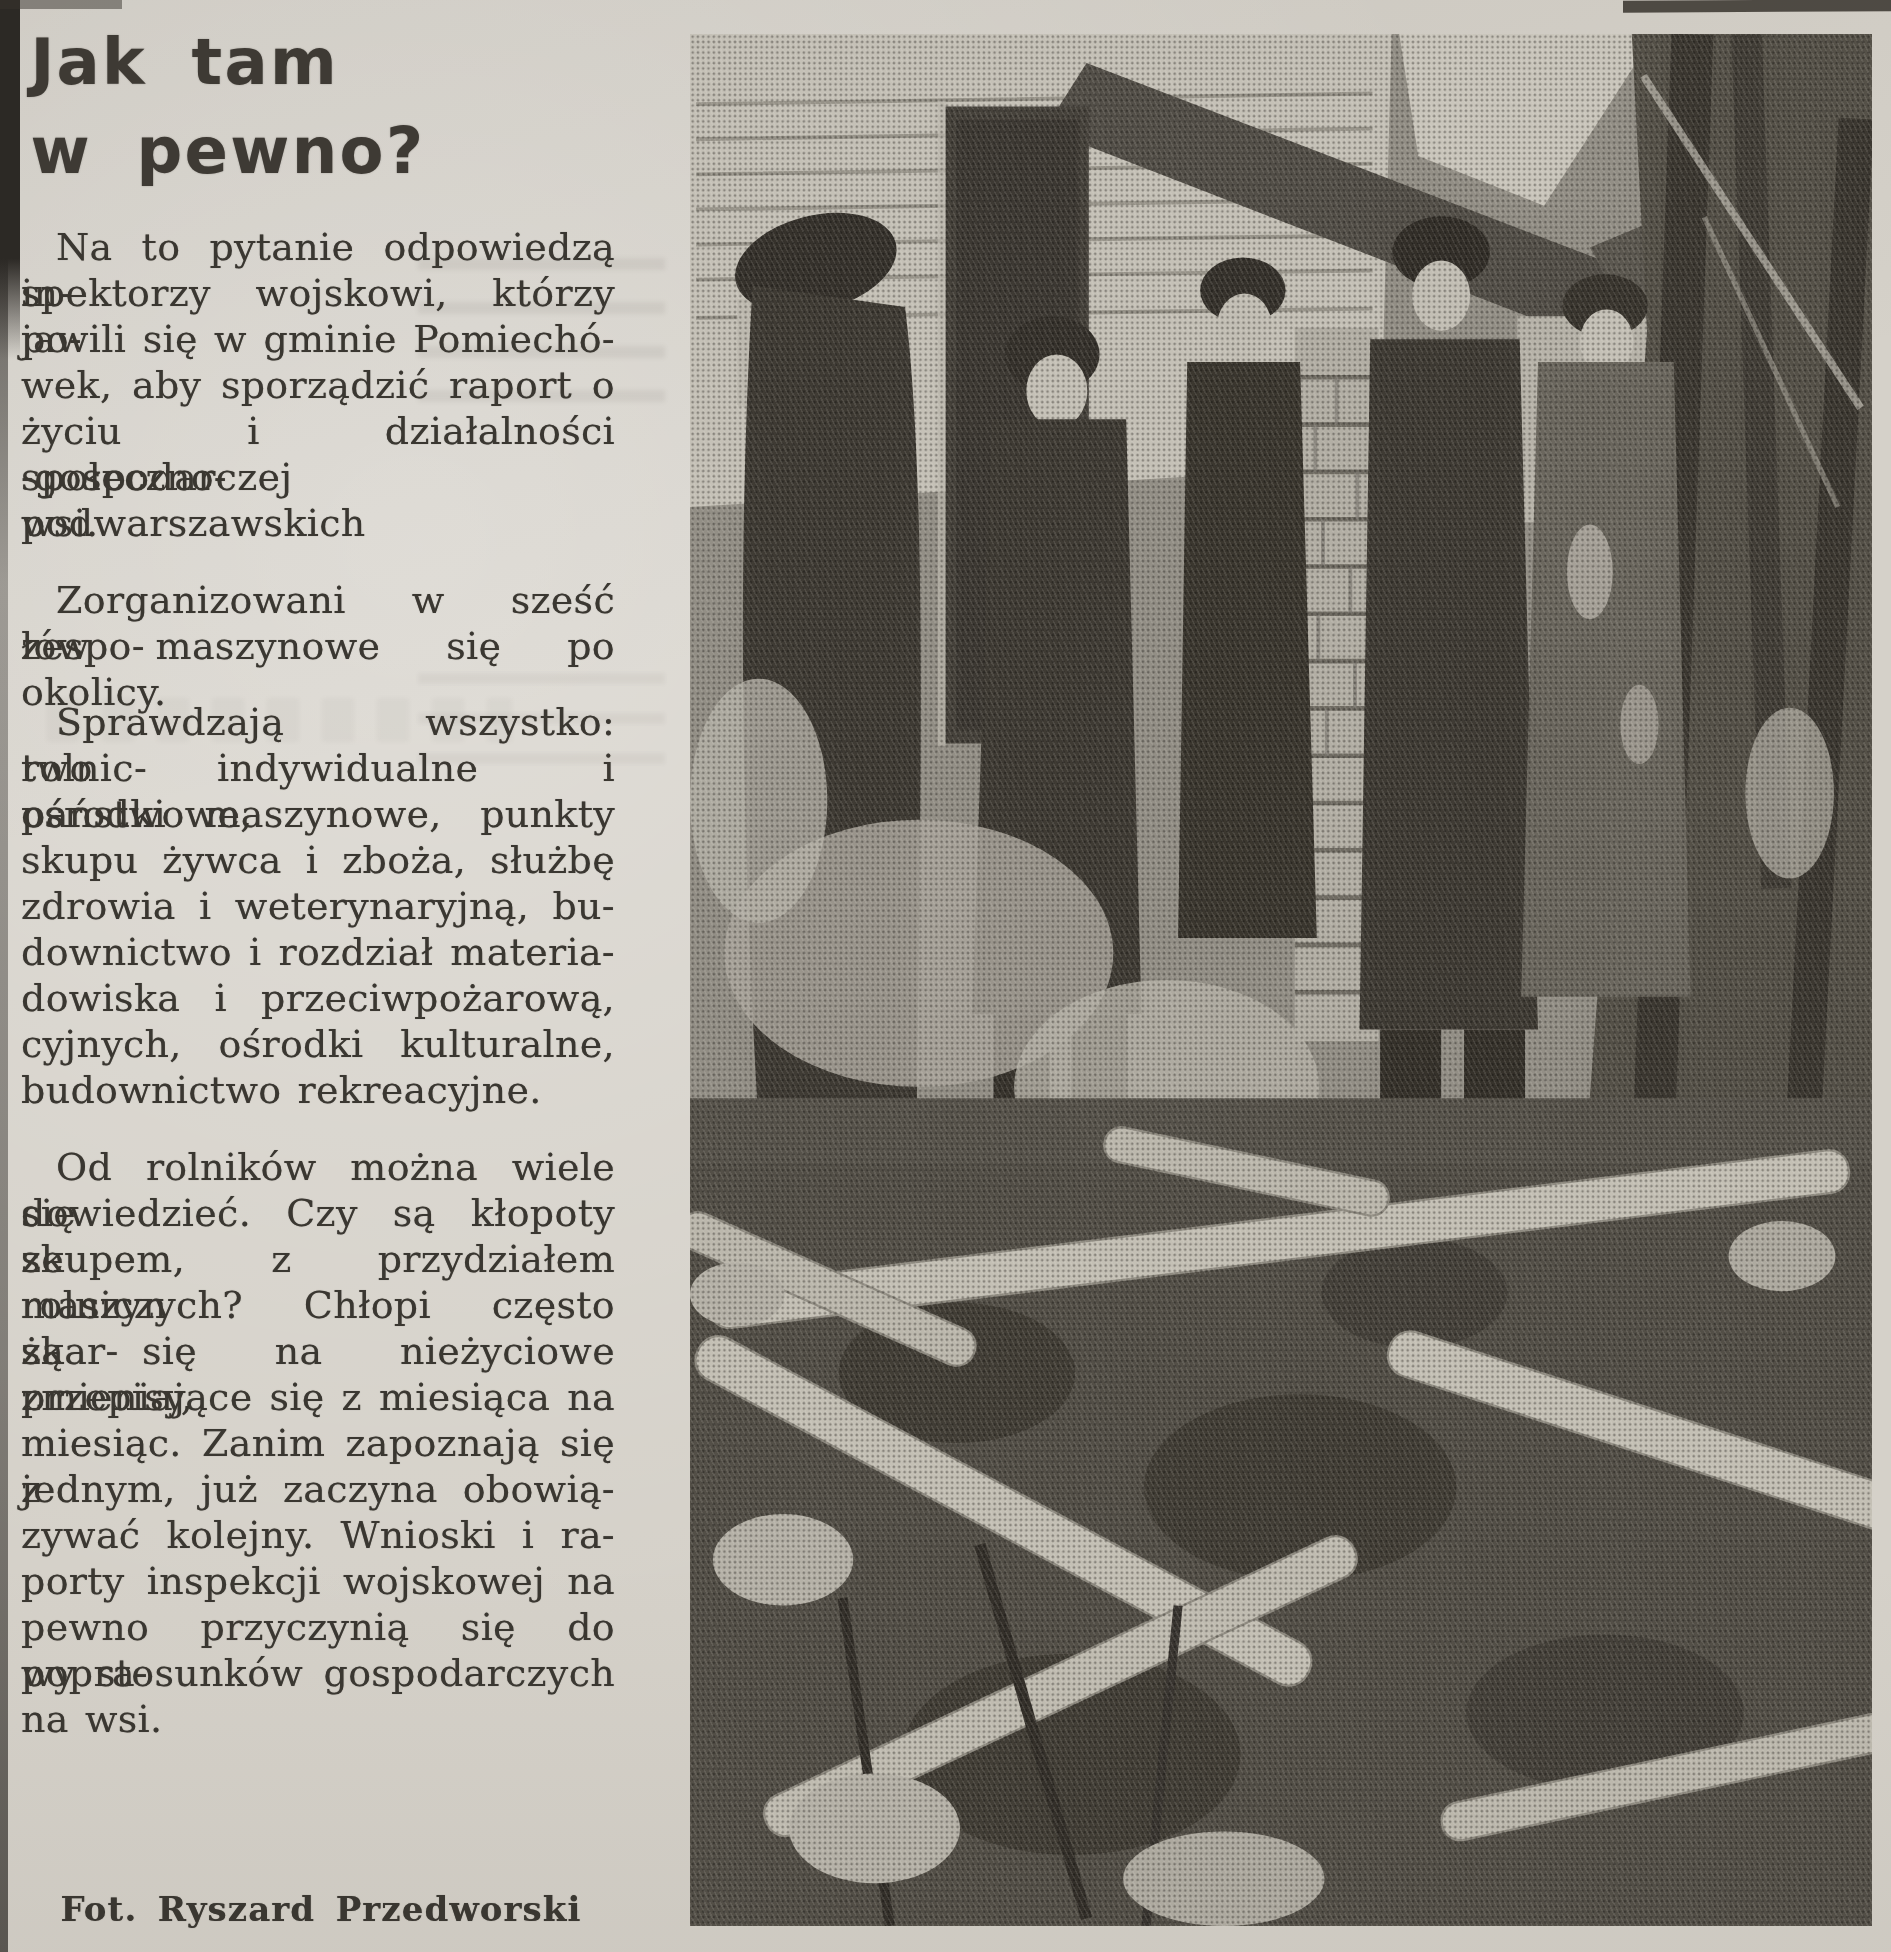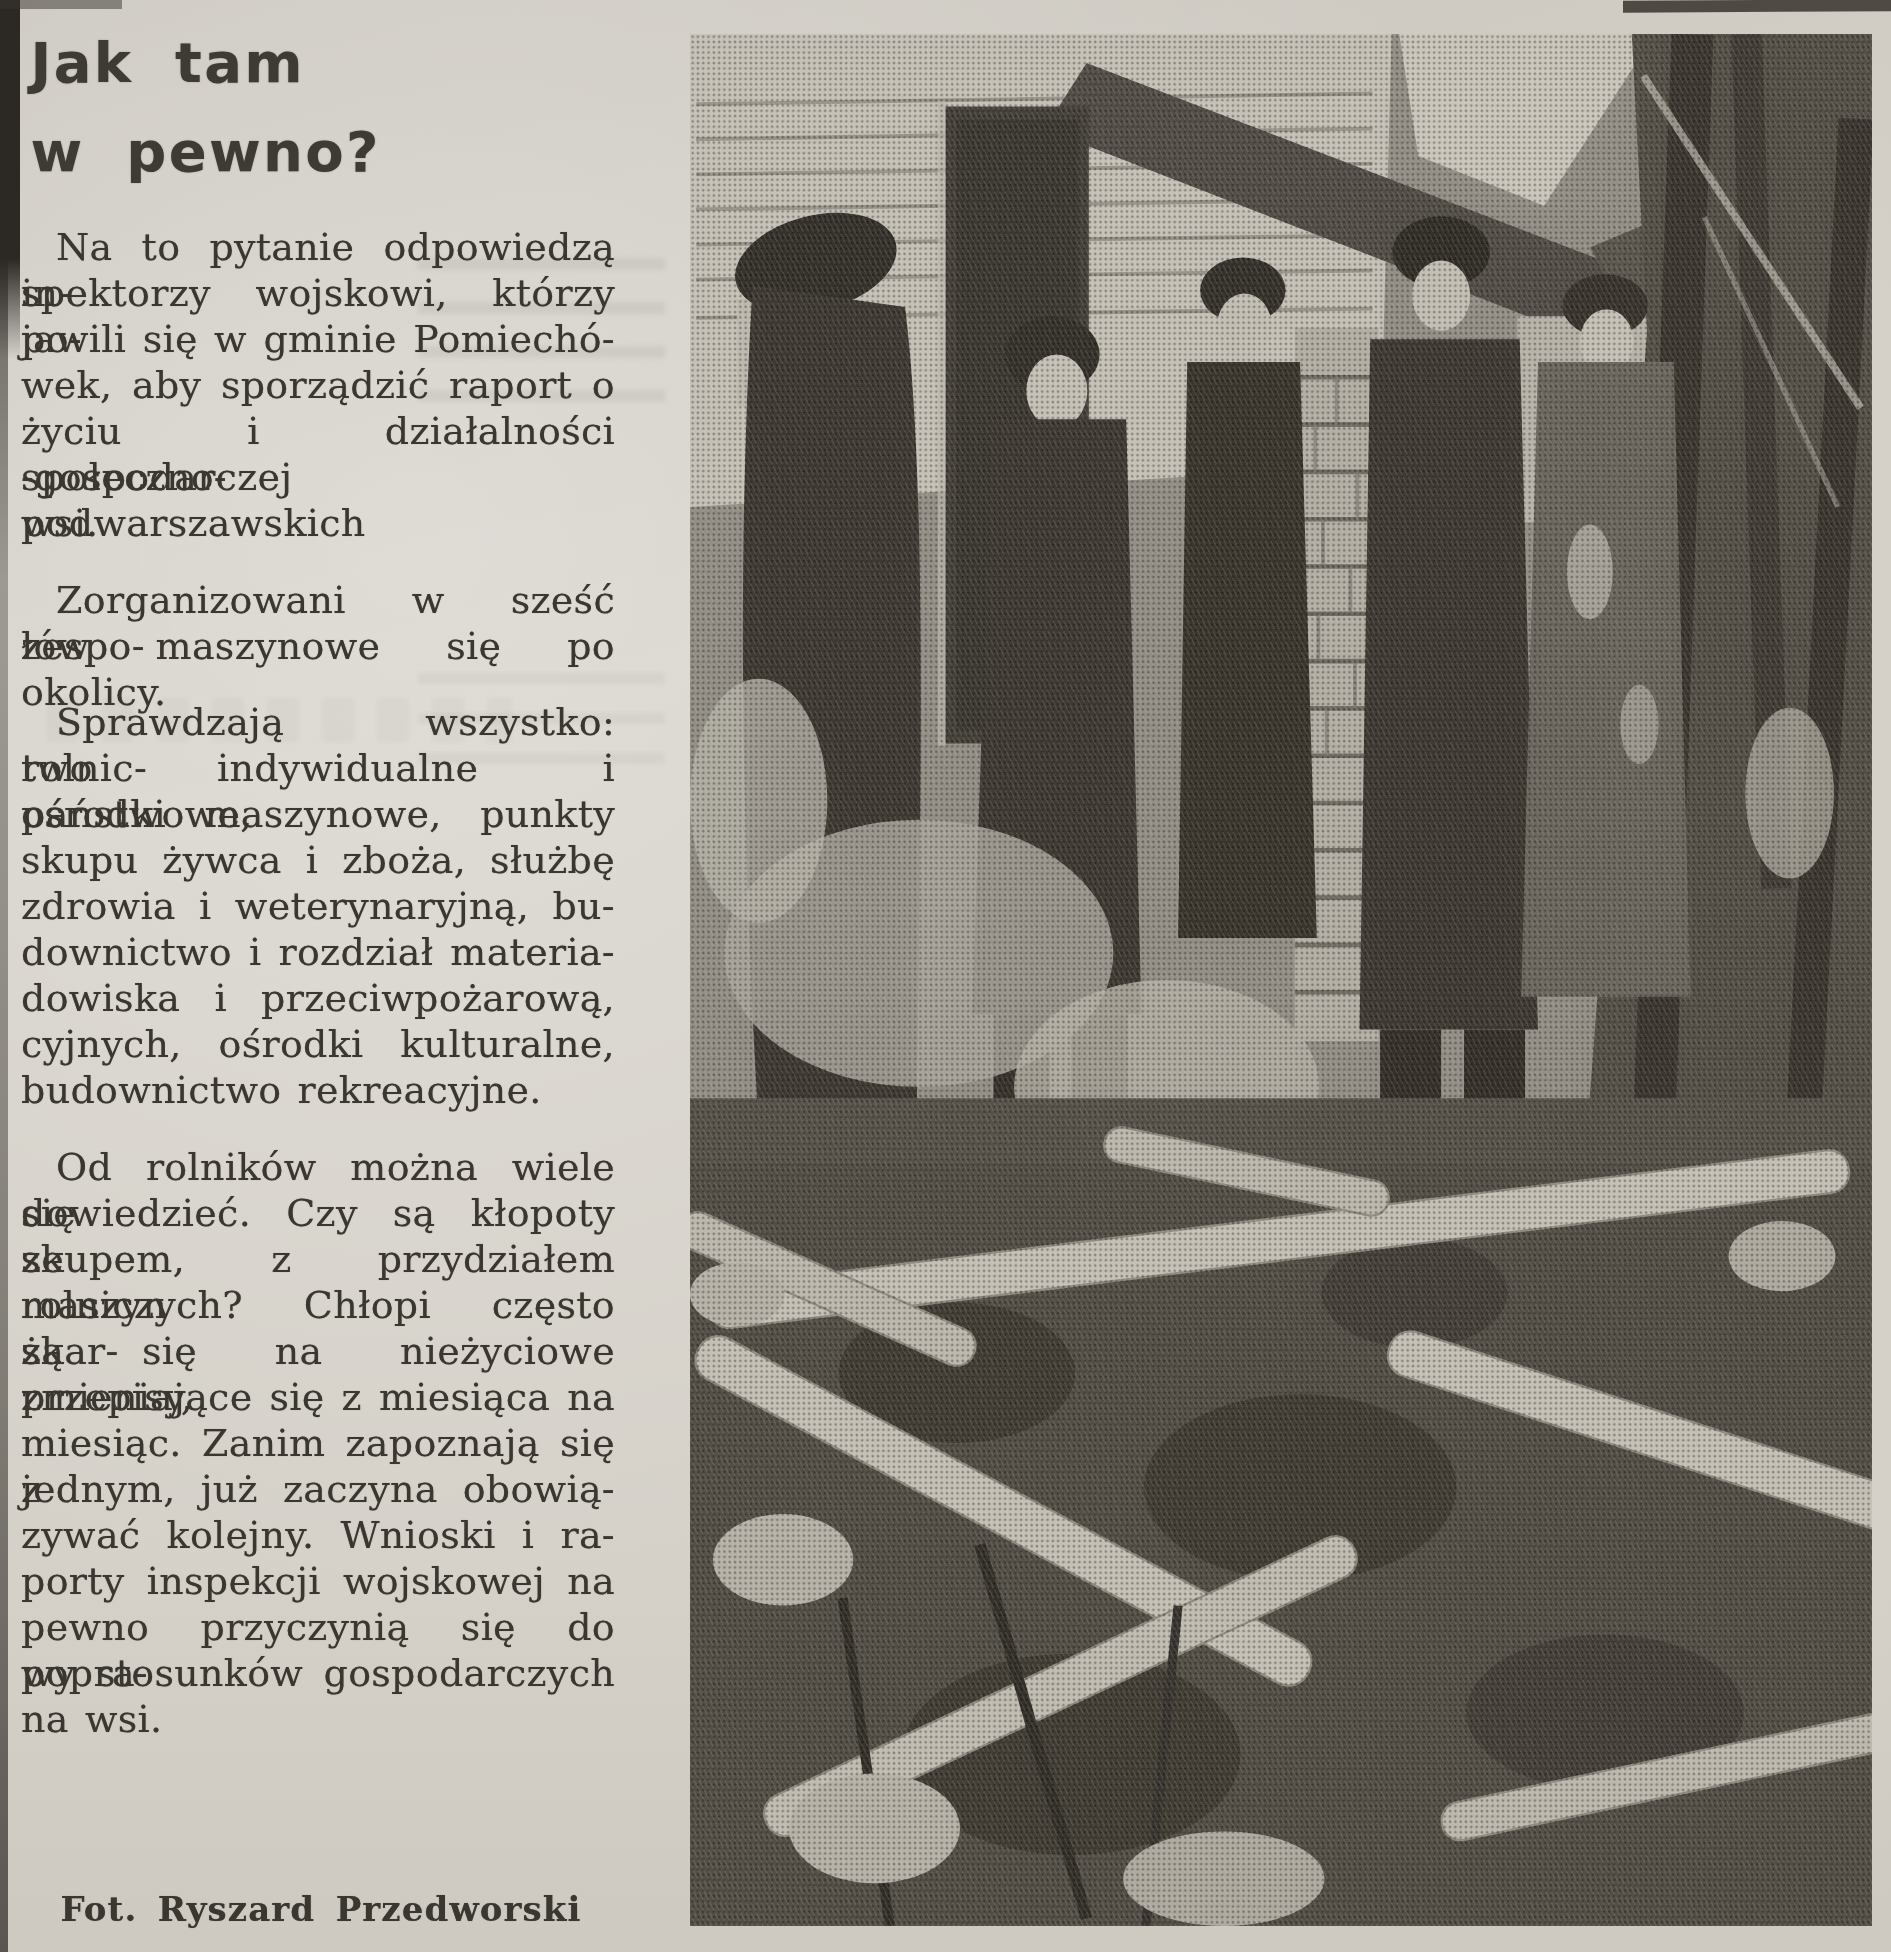--- a/index.html
+++ b/index.html
@@ -21,21 +21,21 @@
   .edge-left{position:absolute;left:0;top:0;width:7.6px;height:1953px;
     background:linear-gradient(180deg,rgba(44,41,37,.85),rgba(44,41,37,.35) 30%,rgba(44,41,37,.5) 70%,rgba(44,41,37,.72));}
   .edge-top-right{position:absolute;left:1623px;top:0;width:269px;height:12.2px;background:#37332d;opacity:.85;transform:skewY(-.35deg);}
   .edge-top-left{position:absolute;left:0;top:0;width:122px;height:9.2px;background:#37332d;opacity:.5;}
 
   
   .headline{
     position:absolute;left:30.5px;top:18.3px;width:656px;
     font-family:"DejaVu Sans","Liberation Sans",sans-serif;
     font-weight:bold;color:var(--headline-ink,#3e3a34);
-    font-size:56px;line-height:89px;letter-spacing:2.3px;word-spacing:20px;
+    font-size:64px;line-height:89px;letter-spacing:2.3px;word-spacing:20px;
     text-shadow:0 0 1.5px rgba(62,58,52,.45);
   }
   .headline .hl-line{white-space:nowrap;}
 
   
   .column{
     position:absolute;left:21px;top:224px;width:594px;
     color:var(--ink,#3a3731);
     font-size:38px;line-height:46px;letter-spacing:0.3px;word-spacing:3.8px;
     text-shadow:0 0 0.8px rgba(58,55,49,.55);

